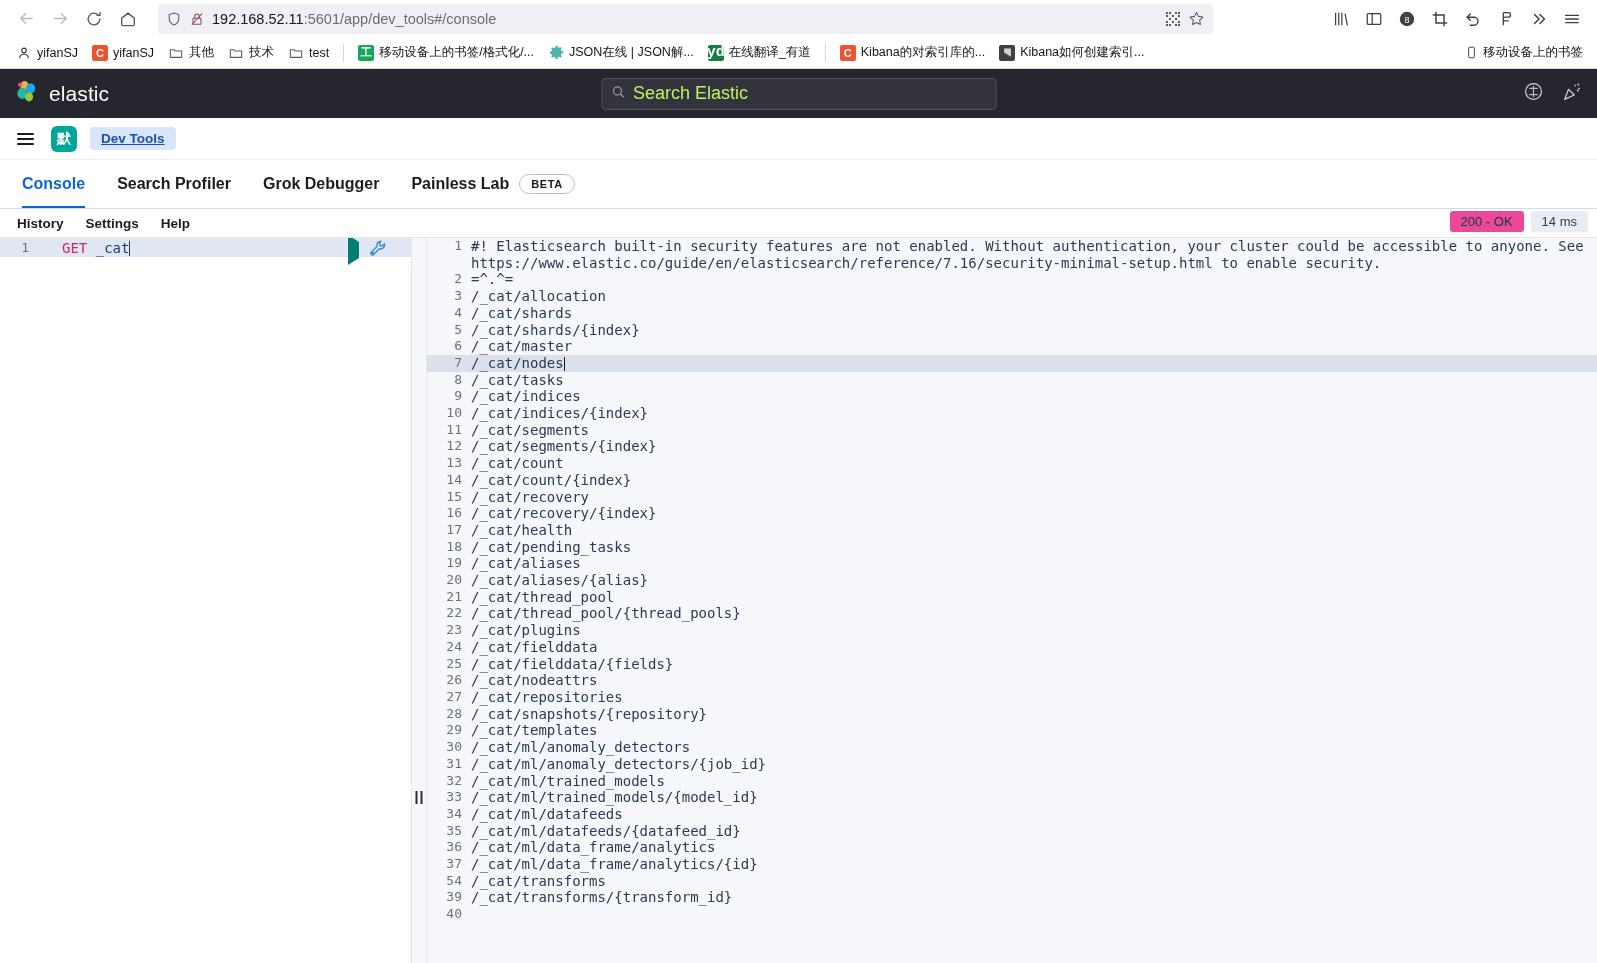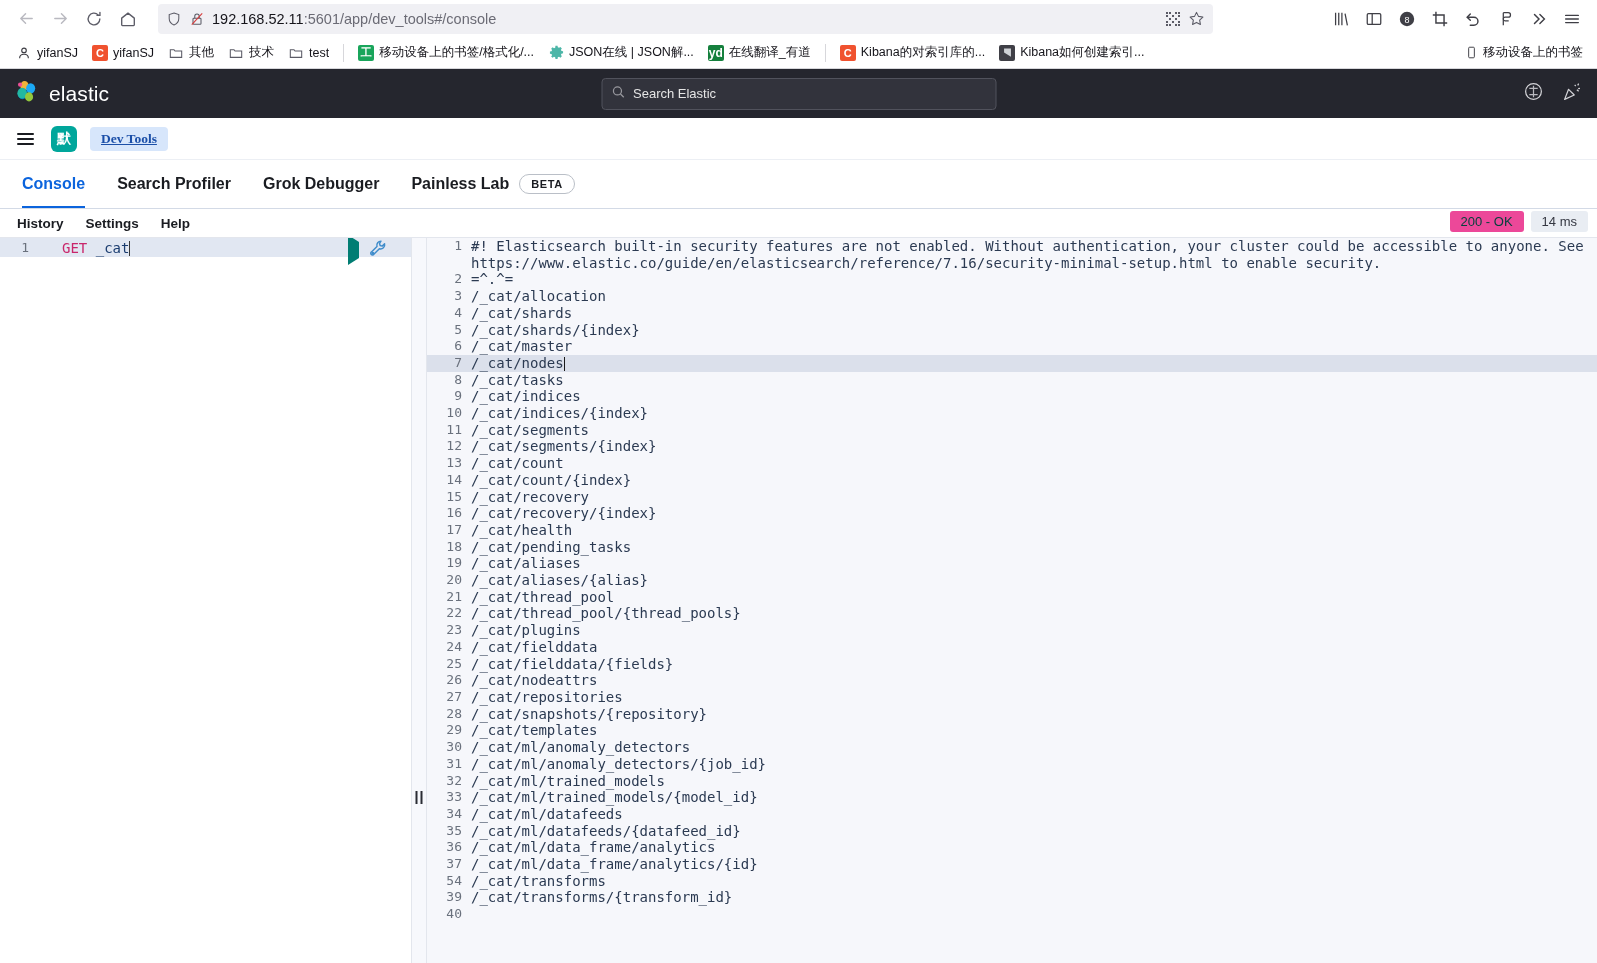--- a/index.html
+++ b/index.html
@@ -82,21 +82,21 @@
   .bm-label { overflow: hidden; text-overflow: ellipsis; white-space: nowrap; }
   .bm-sep { width: 1px; height: 18px; background: #d7d7db; margin: 0 6px; flex: 0 0 auto;}
   .favicon {
     width: 16px; height: 16px; flex: 0 0 auto;
     display: flex; align-items: center; justify-content: center;
     font-size: 11px; font-weight: bold; border-radius: 2px;
     color: #fff;
   }
   .fav-c { background: #f0522f; }
   .fav-sql { background: #19a55b; color: #fff; font-family: "Liberation Serif", serif; }
-  .fav-yd { background: #15803d; font-size: 12px; }
+  .fav-yd { background: #15803d; font-size: 15px; font-family: Liberation Mono, monospace; }
   .fav-kb { background: #3f3f46; }
   .bm-right { margin-left: auto; display: flex; align-items: center; gap: 4px; padding-right: 4px;}
 
   
   .elastic-header {
     height: 49px;
     background: #25262e;
     display: flex;
     align-items: center;
     padding: 0 14px;
@@ -117,21 +117,21 @@
     width: 395px;
     height: 32px;
     background: #32333c;
     border: 1px solid #51525c;
     border-radius: 4px;
     display: flex;
     align-items: center;
     gap: 8px;
     padding: 0 9px;
   }
-  .global-search .ph { color: #e5e5e5; font-size: 13px; }
+  .global-search .ph { color: #bef264; font-size: 18px; }
   .header-right {
     margin-left: auto;
     display: flex; align-items: center; gap: 18px;
     color: #d4d4d8;
   }
 
   
   .kib-nav {
     height: 42px;
     background: #ffffff;
@@ -152,21 +152,20 @@
     font-size: 14px; font-weight: bold;
   }
   .breadcrumb-pill {
     background: #d7e6fb;
     color: #1b4fa8;
     font-size: 13.5px;
     font-weight: bold;
     padding: 4px 11px;
     border-radius: 4px;
     text-decoration: underline;
-    font-family: Liberation Serif, serif;
   }
 
   
   .dt-tabs {
     height: 49px;
     background: #ffffff;
     display: flex;
     align-items: center;
     padding: 0 4px 0 6px;
     gap: 0;

